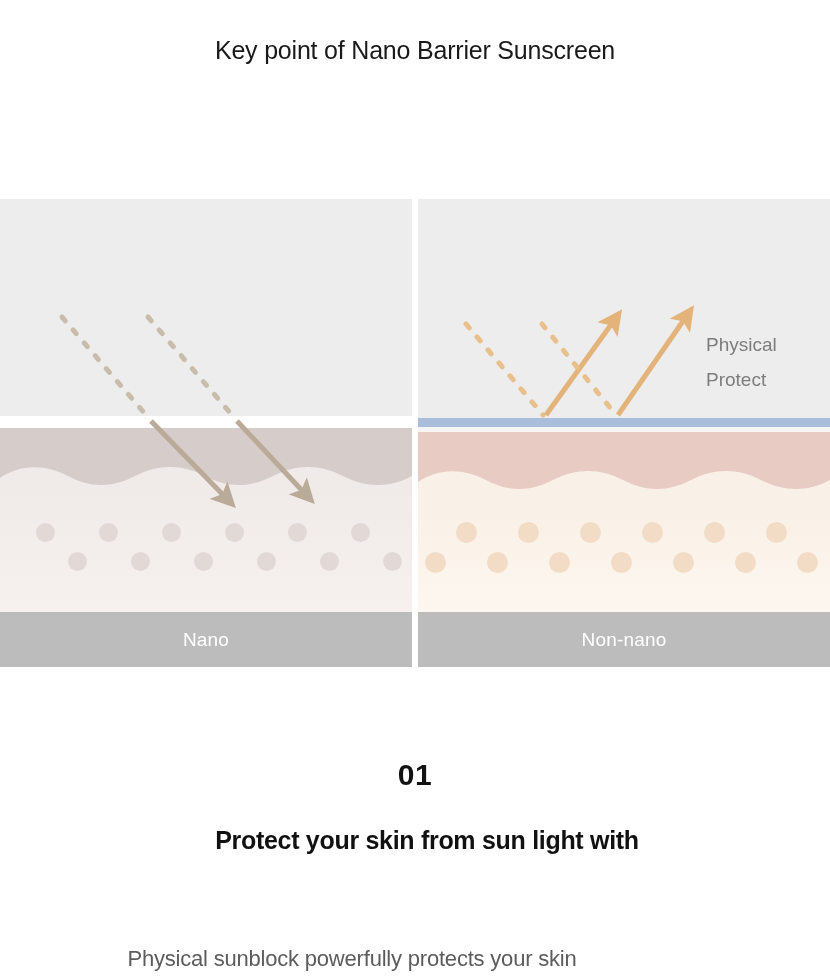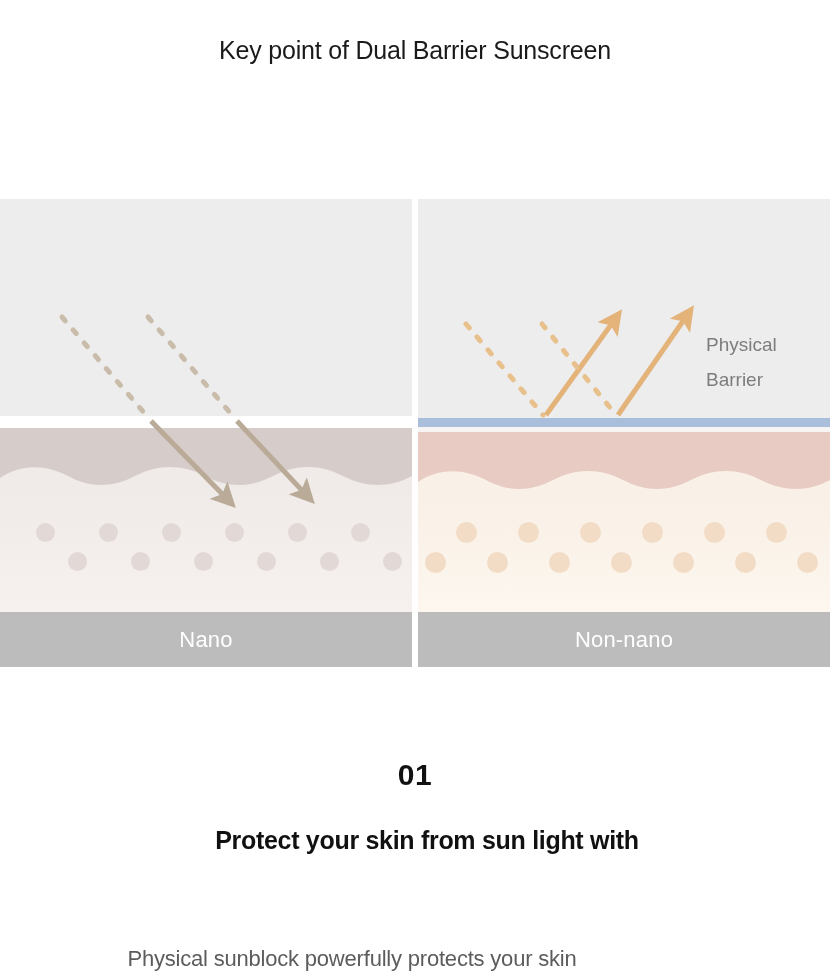--- a/index.html
+++ b/index.html
@@ -136,21 +136,21 @@
 
   
   .panel-label {
     position: absolute;
     left: 0;
     top: 413px;
     width: 100%;
     height: 55px;
     background: #bcbcbc;
     color: #ffffff;
-    font-size: 22px;
+    font-size: 19px;
     display: flex;
     align-items: center;
     justify-content: center;
     letter-spacing: 0.2px;
   }
 
   
   .divider {
     position: absolute;
     top: 0;
@@ -219,21 +219,21 @@
     line-height: 34px;
     color: #5c5c5c;
     letter-spacing: -0.2px;
   }
 </style>
 </head>
 <body>
 
 <div class="page">
 
-  <div class="page-title">Key point of Dual Barrier Sunscreen</div>
+  <div class="page-title">Key point of Nano Barrier Sunscreen</div>
 
   <div class="diagram">
 
     <div class="panel panel-left">
 
       <div class="sky"></div>
       <div class="air-gap"></div>
 
       <div class="skin">
         <div class="dermis"></div>
@@ -318,21 +318,21 @@
 
         <line x1="128" y1="216" x2="200" y2="116" stroke="#e3b379" stroke-width="5" stroke-linecap="butt" marker-end="url(#nn-head)"></line>
 
         <line x1="124" y1="125" x2="198" y2="216" stroke="#e8c08c" stroke-width="5" stroke-linecap="round" stroke-dasharray="5 12"></line>
 
         <line x1="200" y1="216" x2="272" y2="112" stroke="#e3b379" stroke-width="5" stroke-linecap="butt" marker-end="url(#nn-head)"></line>
       </svg>
 
       <div class="shield-caption">
         <span>Physical</span>
-        <span>Barrier</span>
+        <span>Protect</span>
       </div>
 
       <div class="panel-label">Non-nano</div>
     </div>
 
   </div>
 
   <div class="step-number">01</div>
 
   <div class="headline">

